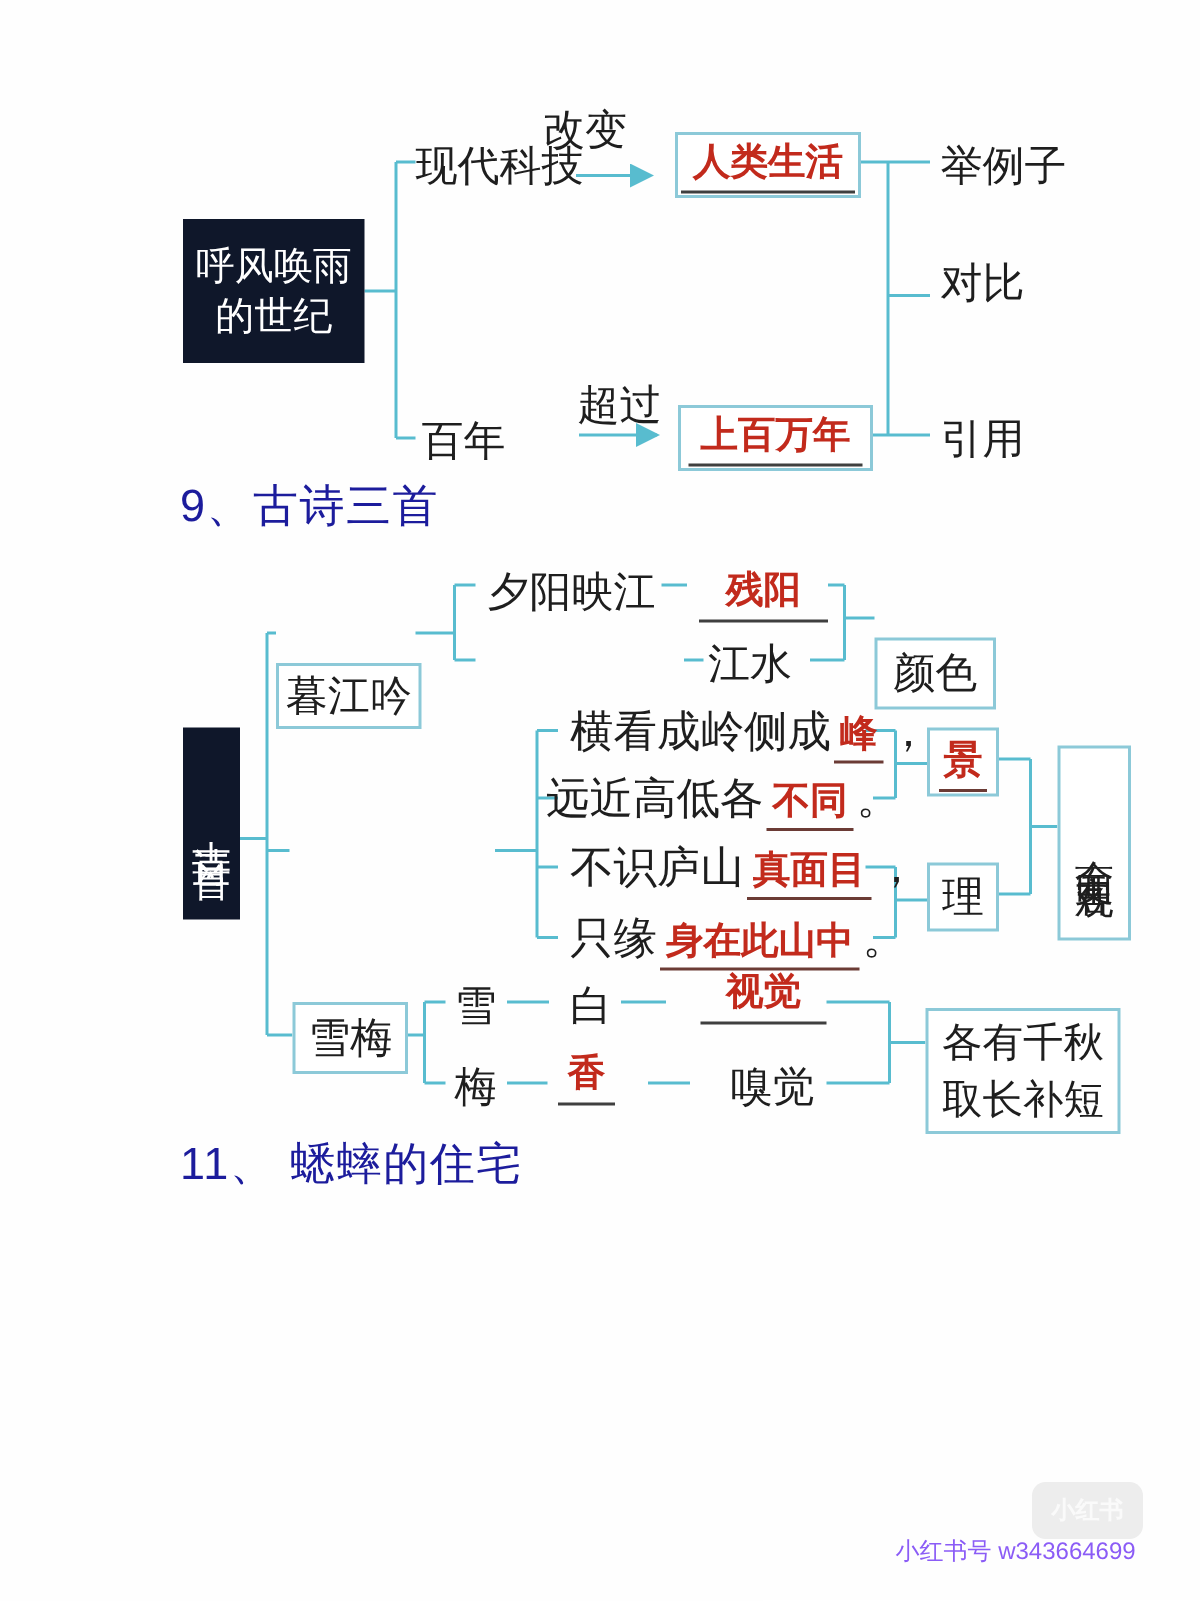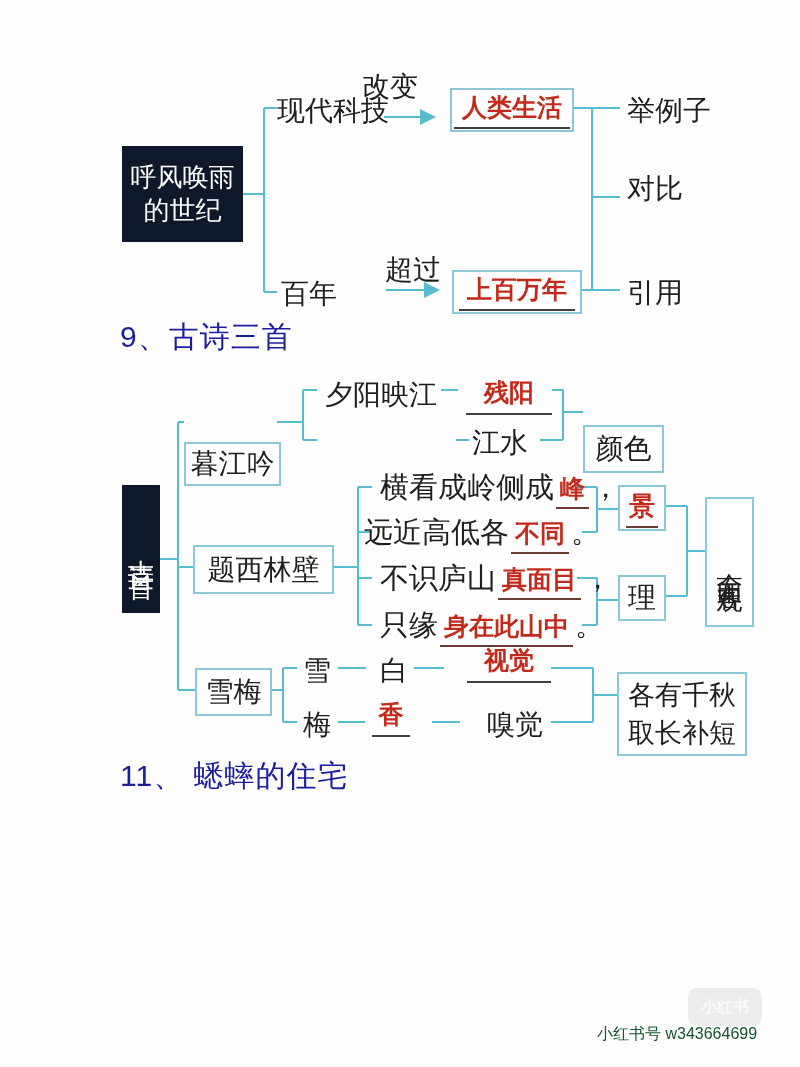--- a/index.html
+++ b/index.html
@@ -22,21 +22,21 @@
   .pblank{display:inline-block;border-bottom:2px solid #6b3b35;padding:0 4px 2px;
           font-size:25px;margin:0 2px;}
   .heading{position:absolute;font-family:"Liberation Sans","DejaVu Sans",sans-serif;
            font-weight:400;font-size:30px;color:#1c1c9c;white-space:nowrap;letter-spacing:1px;}
   .arrow-lbl{position:absolute;font-size:28px;color:#1e1e1e;white-space:nowrap;}
   .two-line{white-space:pre-line;line-height:38px;}
   .wm-badge{position:absolute;left:688px;top:988px;width:74px;height:38px;border-radius:9px;
             background:#ededed;color:#fafafa;font-family:"Liberation Sans",sans-serif;
             font-weight:bold;font-size:16px;display:flex;align-items:center;justify-content:center;}
   .wm-text{position:absolute;left:597px;top:1024px;font-family:"Liberation Sans",sans-serif;
-           font-size:16px;color:#14532d;white-space:nowrap;}
+           font-size:16px;color:#8b5cf6;white-space:nowrap;}
 </style>
 </head>
 <body>
 
 <div id="page">
 
   <svg id="lines" width="800" height="1067" viewBox="0 0 800 1067">
     <defs>
       <marker id="arr" markerWidth="9" markerHeight="9" refX="7" refY="4" orient="auto">
         <path d="M0,0 L8,4 L0,8 Z" fill="#58bccf"></path>
@@ -83,21 +83,20 @@
   <div class="heading" style="left:120px;top:317px;">9、古诗三首</div>
 
   <div class="cyanbox vtext" style="left:122px;top:485px;width:38px;height:128px;">古诗三首</div>
 
   <div class="wbox" style="left:184px;top:402px;width:93px;height:40px;margin-top:40px;">暮江吟</div>
   <div class="lbl" style="left:325px;top:376px;">夕阳映江</div>
   <div class="blank-abs red" style="left:466px;top:376px;width:86px;">残阳</div>
   <div class="lbl" style="left:472px;top:424px;">江水</div>
   <div class="wbox" style="left:583px;top:388px;width:77px;height:44px;margin-top:37px;">颜色</div>
 
-  <div class="wbox" style="left:193px;top:545px;width:137px;height:45px;">题西林壁</div>
 
   <div class="poem-line" style="left:380px;top:468px;">
     <span>横看成岭侧成</span>
     <span class="red pblank">峰</span>
     <span>，</span>
   </div>
   <div class="poem-line" style="left:364px;top:513px;">
     <span>远近高低各</span>
     <span class="red pblank">不同</span>
     <span>。</span>

